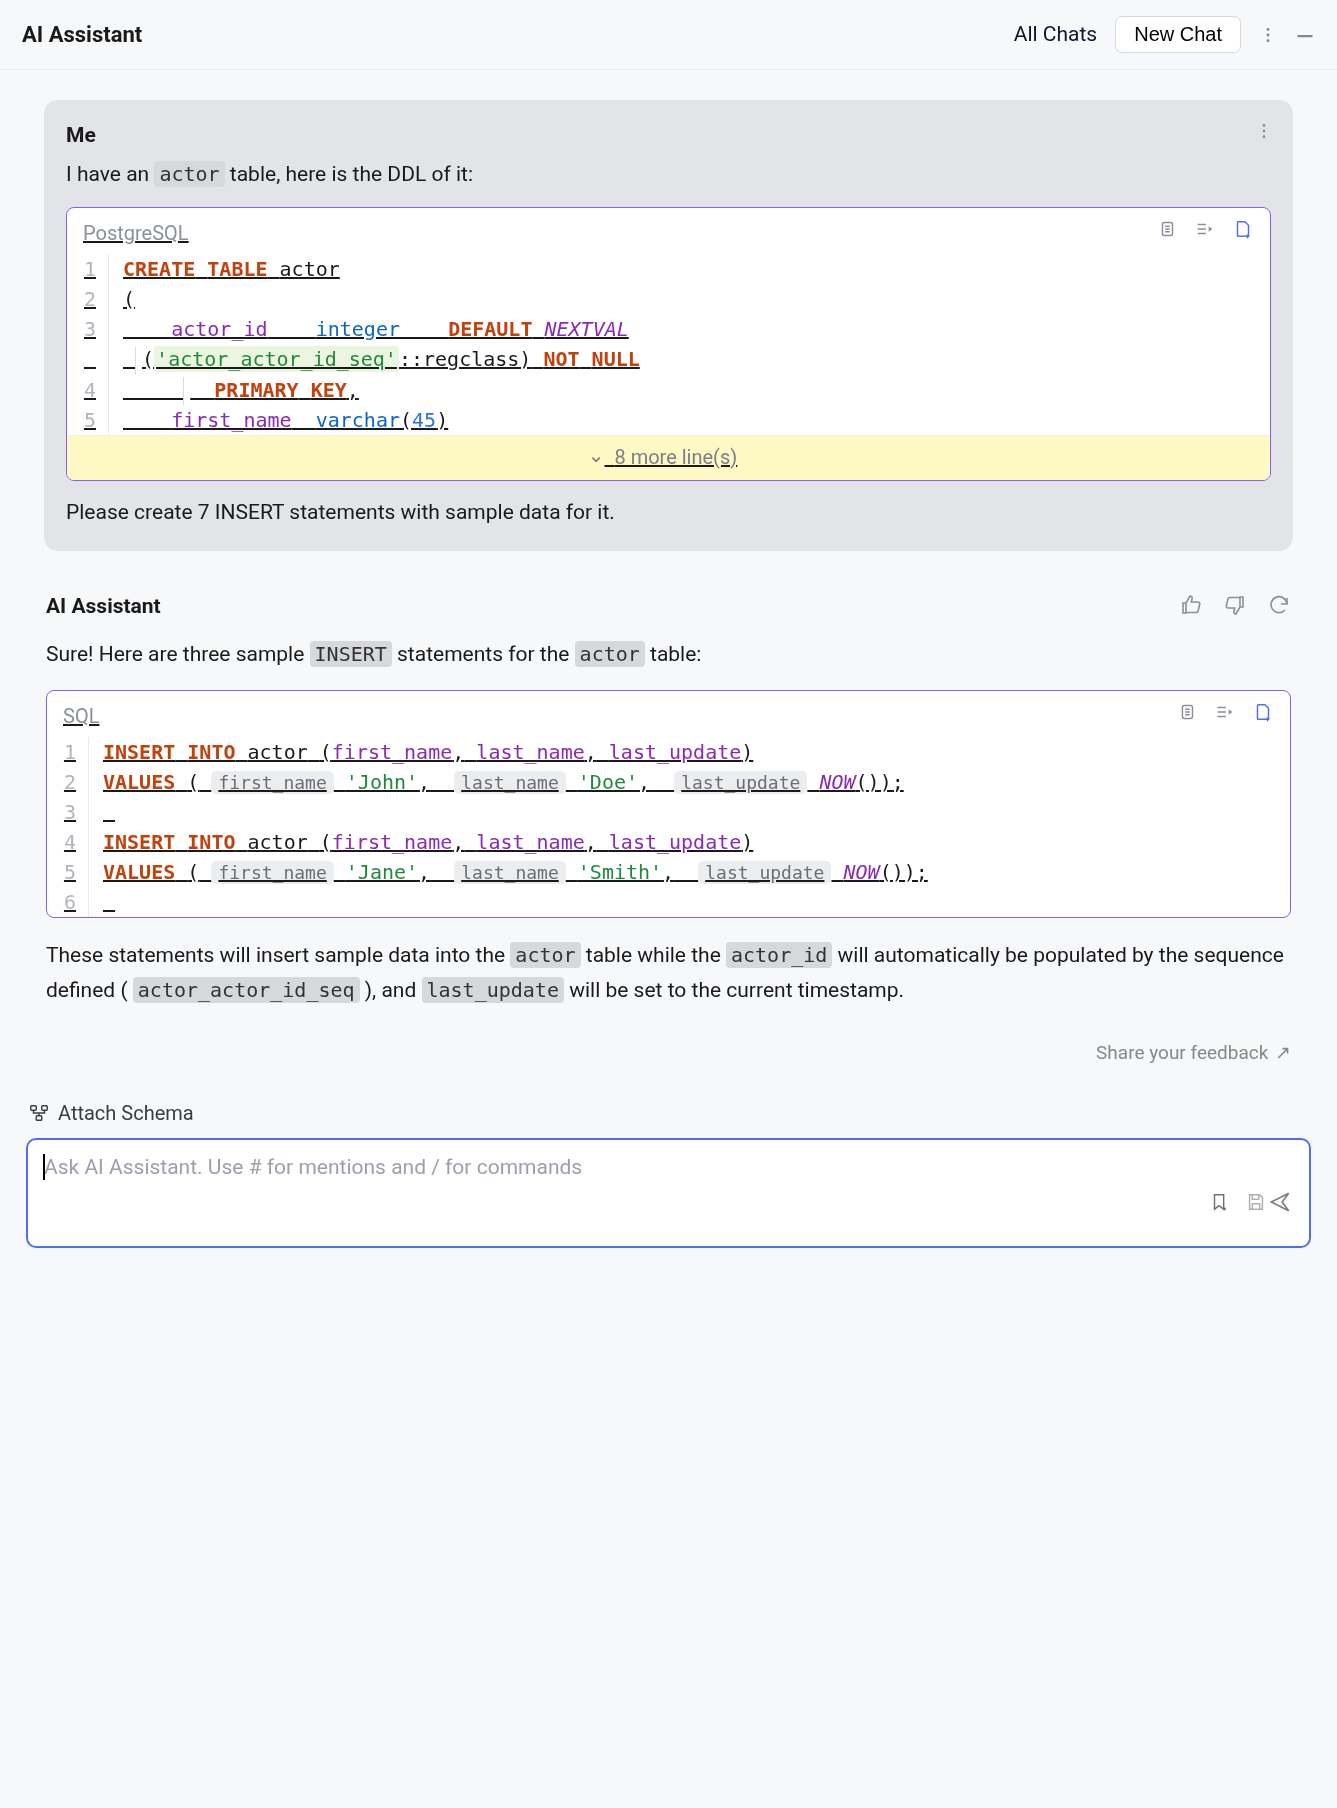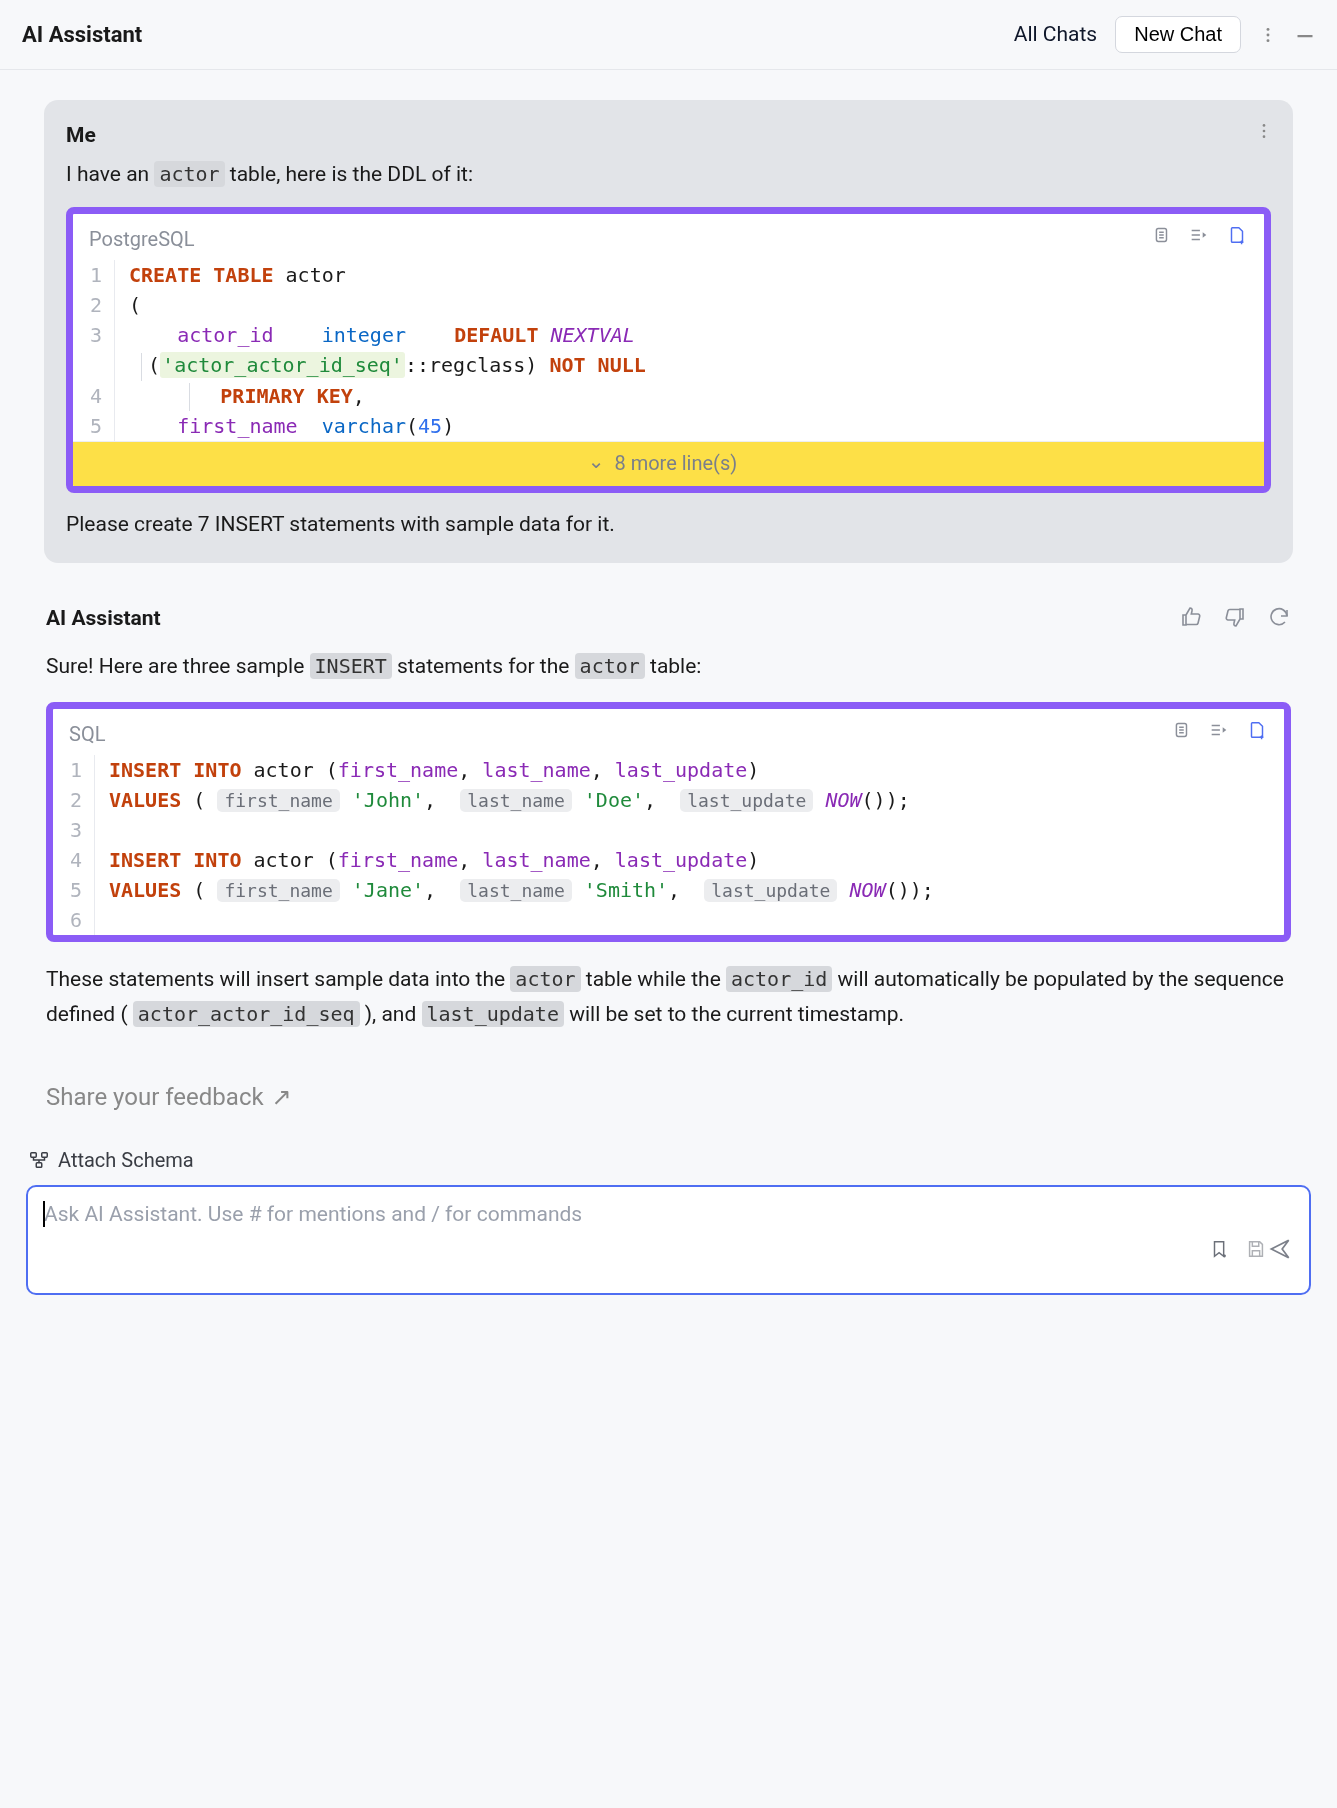--- a/index.html
+++ b/index.html
@@ -45,45 +45,46 @@
     background: #d6d8dc;
     font-family: "SF Mono", Menlo, Consolas, monospace;
     padding: 1px 5px;
     border-radius: 4px;
     font-size: 20px;
     color: #333;
   }
 
   .codebox {
     background: #fff;
-    border: 7px solid #8b5cf6;
+    border: 1px solid #8b5cf6;
     border-radius: 8px;
     margin-top: 16px;
     overflow: hidden;
+    text-decoration: underline;
   }
   .codebox-head {
     display: flex; align-items: center; justify-content: space-between;
     padding: 10px 16px 0px 16px;
     color: #8a8f99;
     font-size: 20px;
   }
   .codebox-head .tools { display: flex; gap: 16px; }
   .codebox-head .tools svg { cursor: pointer; }
   .codebody { padding: 6px 0 0 0; font-family: "SF Mono", Menlo, Consolas, monospace; font-size: 20px; }
   .codeline { display: flex; }
   .gutter {
     width: 42px; text-align: right; padding-right: 12px;
     color: #b0b4bd; user-select: none; font-size: 20px;
     border-right: 1px solid #e8eaef;
   }
   .codecontent { padding: 0 14px; white-space: pre; flex: 1; overflow-x: auto; }
   .code-footer {
     text-align: center; color: #7a7f8a; padding: 6px 12px 8px 0;
     border-top: 1px solid #eceef3; font-size: 20px;
-    background: #fde047;
+    background: #fef9c3;
   }
   .code-footer .chev { display: inline-block; transform: translateY(-2px); }
 
   .user-followup { margin-top: 16px; font-size: 21px; }
 
   .msg-ai { padding: 0 2px; }
   .ai-head { display: flex; justify-content: space-between; align-items: center; margin-bottom: 10px;}
   .ai-head .sender { font-size: 21px; }
   .ai-actions { display: flex; gap: 20px; color: #8b8f99; }
   .ai-actions svg { cursor: pointer; }
@@ -96,21 +97,21 @@
   .func{ color: #8a2ab5; font-style: italic; }
   .pill {
     background: #ecedef; padding: 1px 7px; border-radius: 5px;
     color: #6a6e77; font-size: 18px; font-family: inherit;
   }
   .hl  { background: #ecf5df; border-radius: 3px; padding: 1px 2px; }
   .borderv { border-left: 1.5px solid #d9dce2; display: inline-block; height: 1.4em; vertical-align: middle; margin: 0 6px 0 0;}
 
   .ai-followup { font-size: 21px; margin-top: 20px; line-height: 1.7; }
 
-  .feedback { text-align: left; color: #888; font-size: 24px; margin-top: 46px; cursor: pointer;}
+  .feedback { text-align: right; color: #888; font-size: 19px; margin-top: 30px; cursor: pointer;}
   .feedback .arrow { margin-left: 2px; }
 
   .input-area { padding: 0 26px 26px 26px; }
   .attach { display:flex; align-items:center; gap: 8px; color: #3a3d44; margin: 10px 0 10px 2px; font-size: 20px; cursor:pointer;}
   .attach svg { flex-shrink:0 }
 
   .prompt-box {
     border: 2.5px solid #4f6ef2;
     border-radius: 10px;
     background: #fff;

